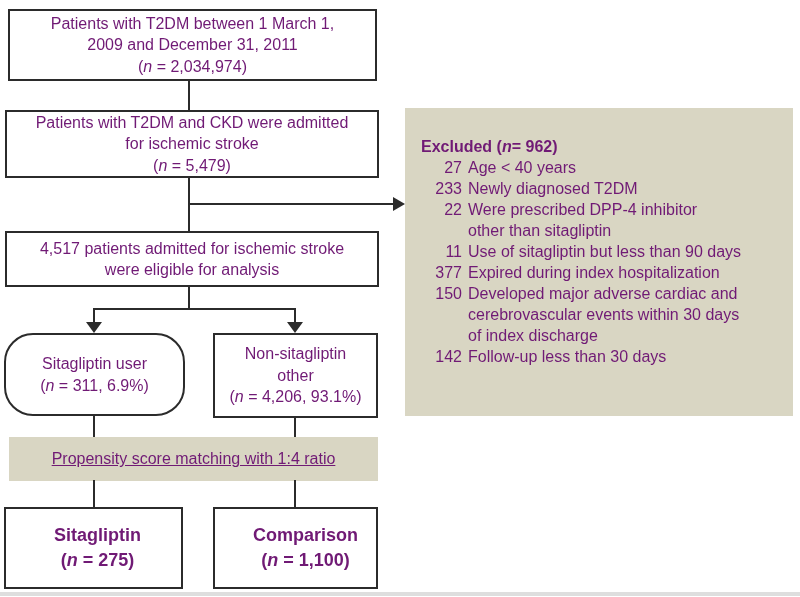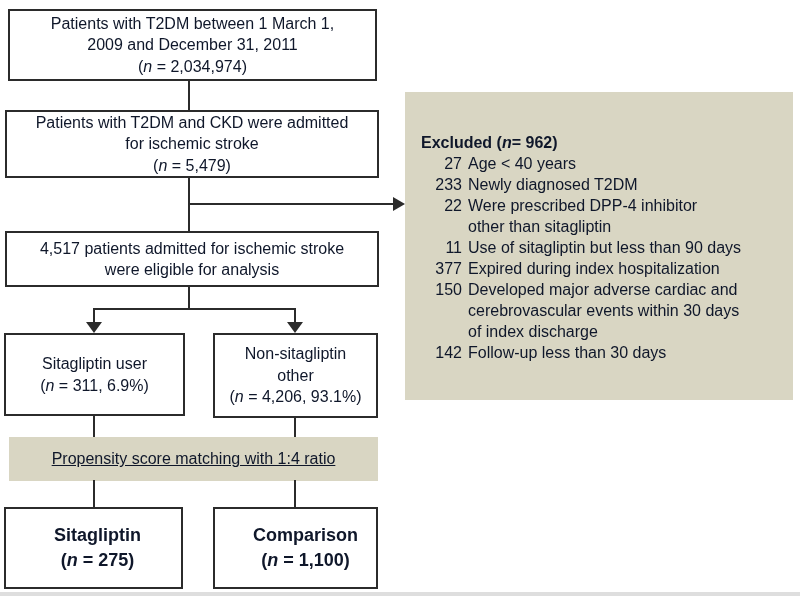--- a/index.html
+++ b/index.html
@@ -1,21 +1,21 @@
 <!DOCTYPE html>
 <html><head>
 <meta charset="utf-8">
 <style>
   html,body{margin:0;padding:0;background:#ffffff;}
   .canvas{
     position:relative;
     width:800px;height:597px;
     background:#ffffff;
     font-family:"Liberation Sans","DejaVu Sans",sans-serif;
-    color:#0f172a;
+    color:#701a75;
     overflow:hidden;
   }
   .box{
     position:absolute;
     box-sizing:border-box;
     background:#ffffff;
     border:2px solid #2b2b2b;
     display:flex;
     flex-direction:column;
     justify-content:center;
@@ -39,31 +39,31 @@
   .arr-right{
     position:absolute;width:0;height:0;
     border-top:7px solid transparent;
     border-bottom:7px solid transparent;
     border-left:12px solid #2b2b2b;
   }
   
   #b1{left:8px;top:9px;width:369px;height:72px;}
   #b2{left:5px;top:110px;width:374px;height:68px;}
   #b3{left:5px;top:231px;width:374px;height:56px;}
-  #b4{left:4px;top:333px;width:181px;height:83px;}
+  #b4{left:4px;top:333px;width:181px;height:83px;border-radius:29px;}
   #b5{left:213px;top:333px;width:165px;height:85px;}
   #bar{left:9px;top:437px;width:369px;height:44px;border:none;text-decoration:underline;}
   #b6{left:4px;top:507px;width:179px;height:82px;padding-left:8px;}
   #b7{left:213px;top:507px;width:165px;height:82px;padding-left:20px;}
   
   #excl{
     position:absolute;
-    left:405px;top:92px;width:388px;height:308px;
+    left:405px;top:108px;width:388px;height:308px;
     box-sizing:border-box;
-    padding:40px 8px 0 12px;
+    padding:28px 8px 0 12px;
     font-size:16px;
     line-height:21px;
     text-align:left;
   }
   .xhead{font-weight:bold;margin-left:4px;}
   .xrow{display:flex;margin-left:12px;}
   .xnum{width:33px;text-align:right;margin-right:6px;flex:none;}
   .xtext{text-align:left;}
   
   #v1{left:188px;top:80px;height:31px;}

